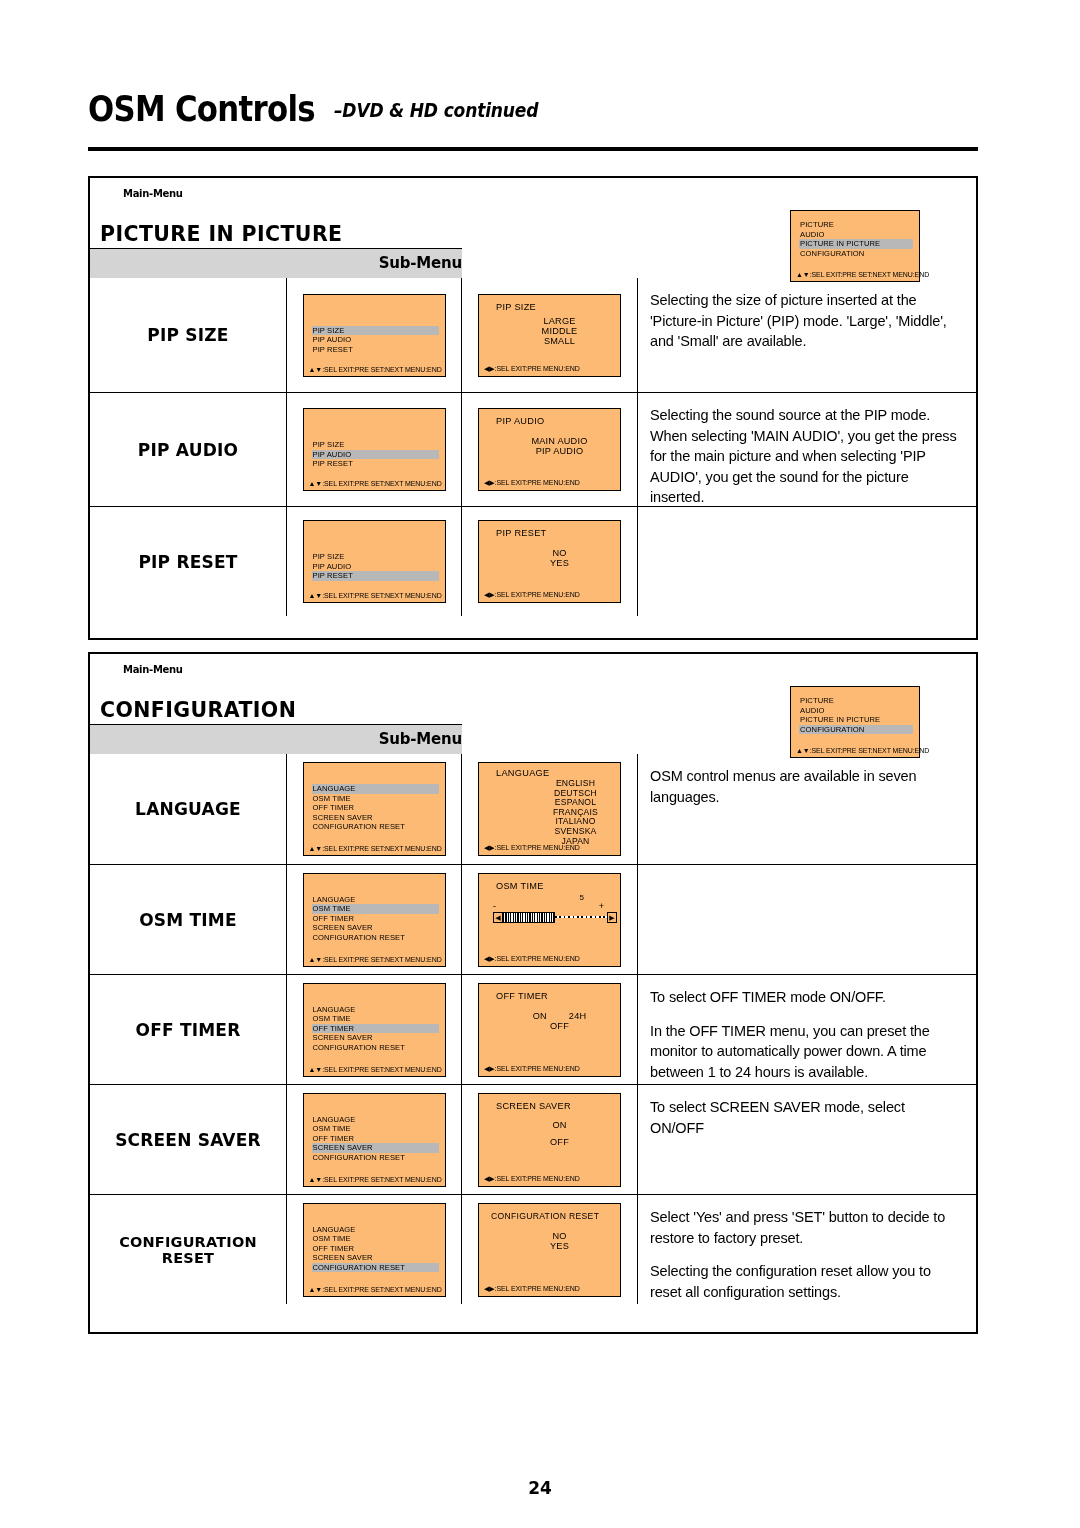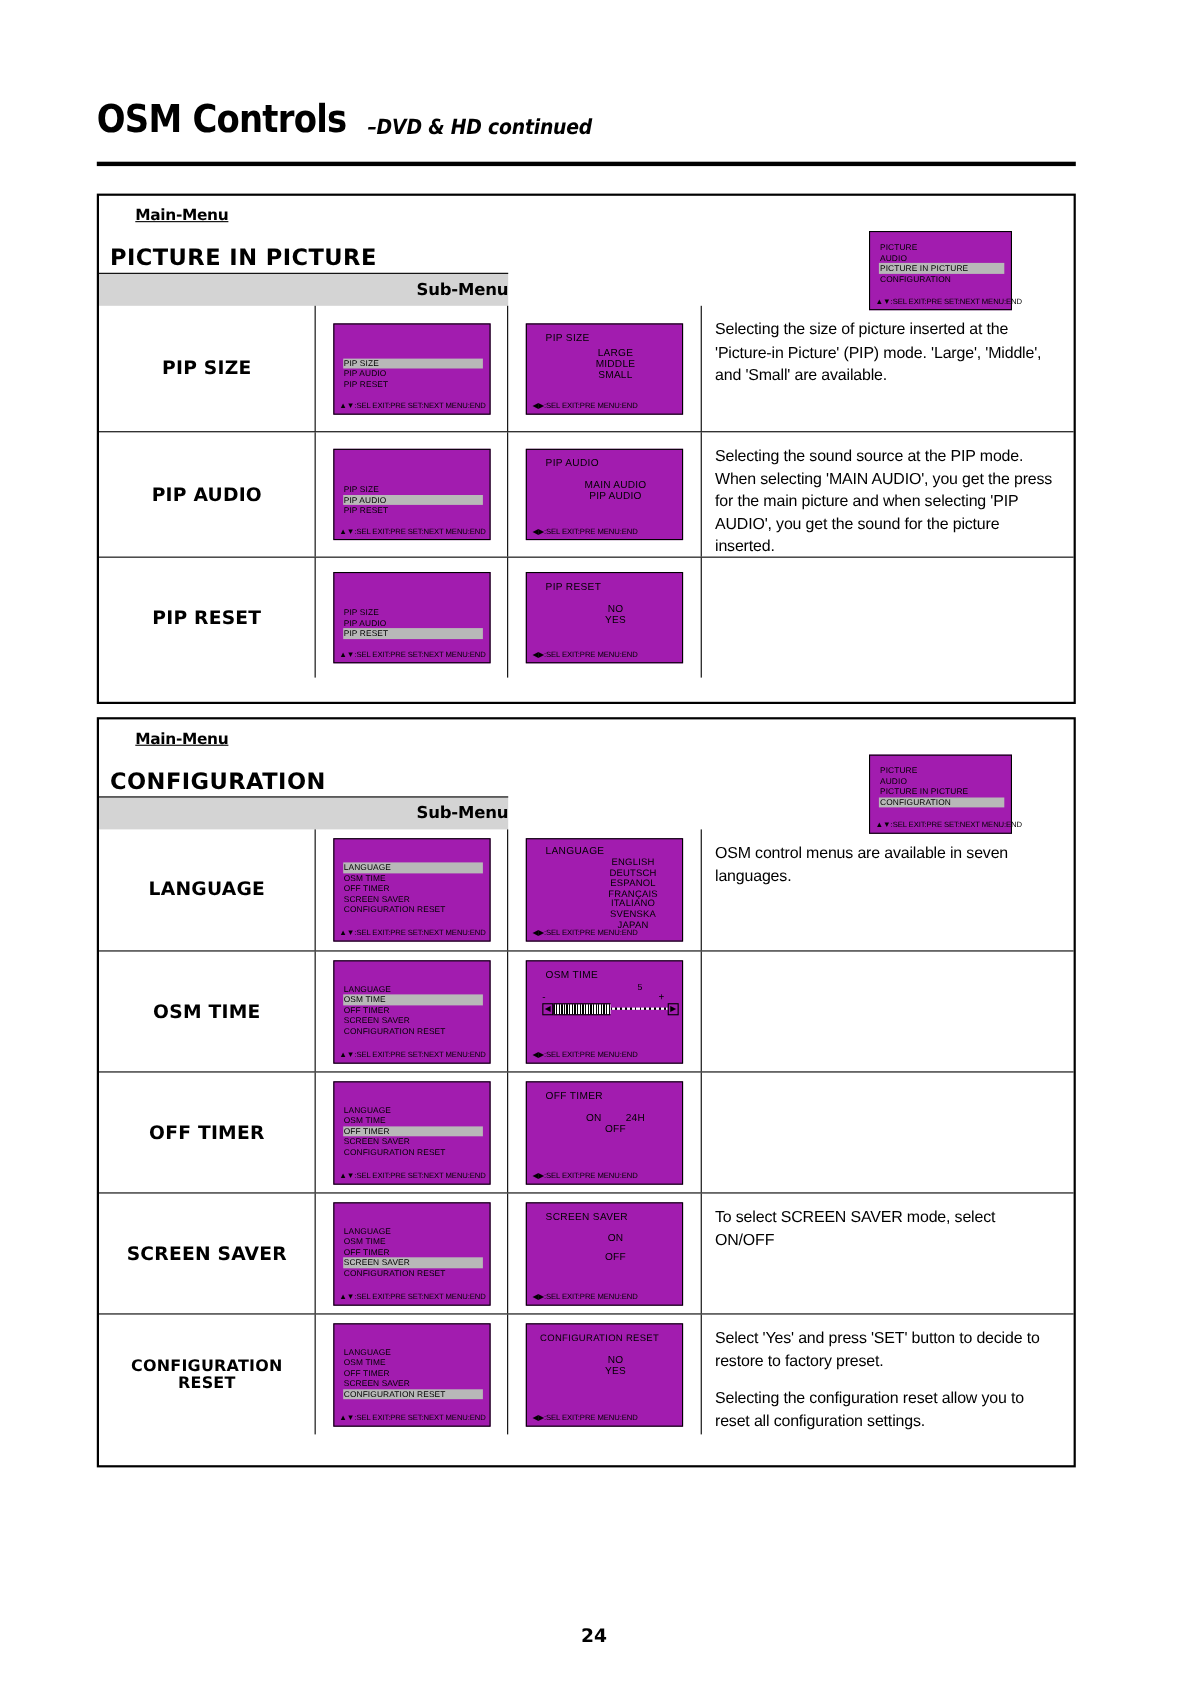--- a/index.html
+++ b/index.html
@@ -25,21 +25,21 @@
 
   
   .header {
     position: absolute;
     left: 88px;
     top: 92px;
     width: 890px;
   }
   .title-row {
     display: flex;
-    align-items: flex-end;
+    align-items: center;
     gap: 10px;
   }
   .title-main {
     font-family: "DejaVu Sans", sans-serif;
     font-weight: bold;
     font-size: 35px;
     letter-spacing: -0.8px;
     transform: scaleX(0.88);
     transform-origin: left bottom;
     line-height: 1;
@@ -78,23 +78,22 @@
   .section-head {
     position: relative;
     height: 100px;
   }
   .main-menu-label {
     position: absolute;
     left: 33px;
     top: 10px;
     font-family: "DejaVu Sans", sans-serif;
     font-weight: bold;
-    font-size: 14px;
+    font-size: 10px;
     letter-spacing: -0.3px;
-    text-decoration: underline;
   }
   .section-title {
     position: absolute;
     left: 10px;
     top: 44px;
     font-family: "DejaVu Sans", sans-serif;
     font-weight: bold;
     font-size: 20.5px;
     letter-spacing: 0.4px;
   }
@@ -182,21 +181,21 @@
     font-size: 14.5px;
     line-height: 1.42;
     margin: 0 0 13px 0;
     letter-spacing: -0.15px;
   }
   .desc-p:last-child { margin-bottom: 0; }
 
   
   .osd {
     border: 1px solid #000;
-    background: #a21caf;
+    background: #fdba74;
     box-sizing: border-box;
     position: relative;
     padding: 7px 6px 3px 8px;
     font-family: "Liberation Sans", sans-serif;
   }
   .osd.w-list  { width: 143px; height: 83px; }
   .osd.w-opt   { width: 143px; height: 83px; }
   .osd.w-head  { width: 130px; height: 72px; padding-top: 9px; }
   .osd.tall    { height: 94px; }
 
@@ -573,20 +572,24 @@
         <div class="cell-osd2">
           <div class="osd w-opt tall">
             <div class="osd-title">OFF TIMER</div>
             <ul class="osd-opts inline" style="padding-top:6px">
               <li><span>ON</span><span class="val">24H</span></li>
               <li>OFF</li>
             </ul>
             <div class="osd-foot">◀▶:SEL    EXIT:PRE     MENU:END</div>
           </div>
         </div>
+        <div class="cell-desc">
+          <p class="desc-p">To select OFF TIMER mode ON/OFF.</p>
+          <p class="desc-p">In the OFF TIMER menu, you can preset the monitor to automatically power down. A time between 1 to 24 hours is available.</p>
+        </div>
       </div>
 
       <div class="row" style="height:110px">
         <div class="cell-label">
           <span>SCREEN SAVER</span>
         </div>
         <div class="cell-osd1">
           <div class="osd w-list tall">
             <ul class="osd-list" style="margin-top:14px">
               <li class="wrap">LANGUAGE</li>

